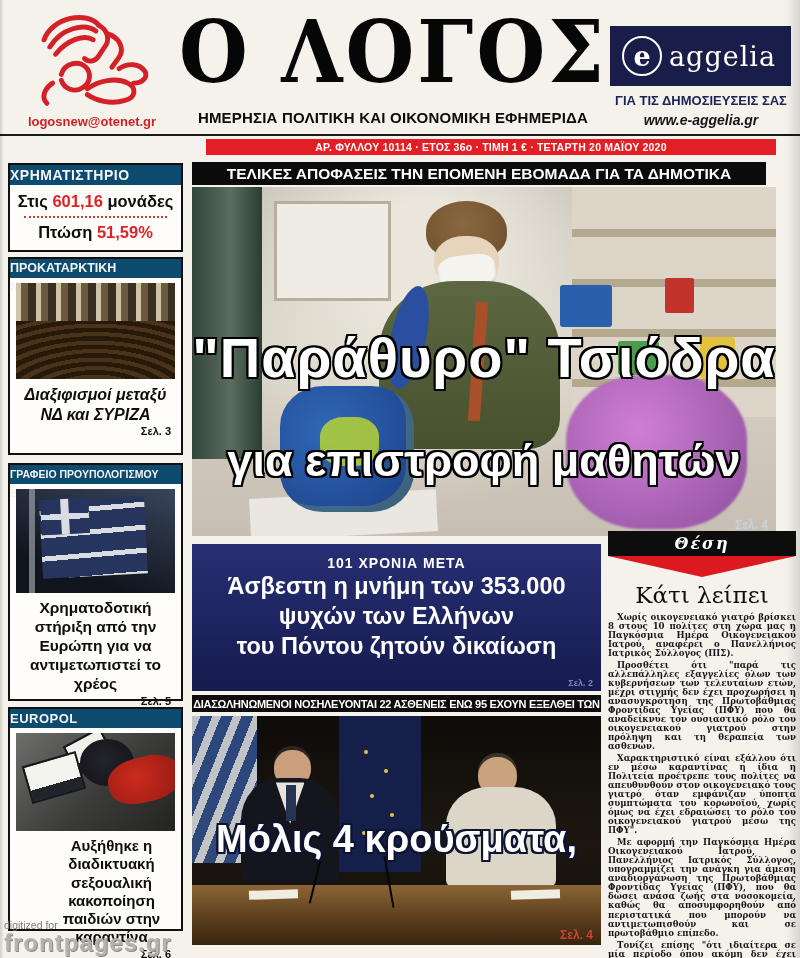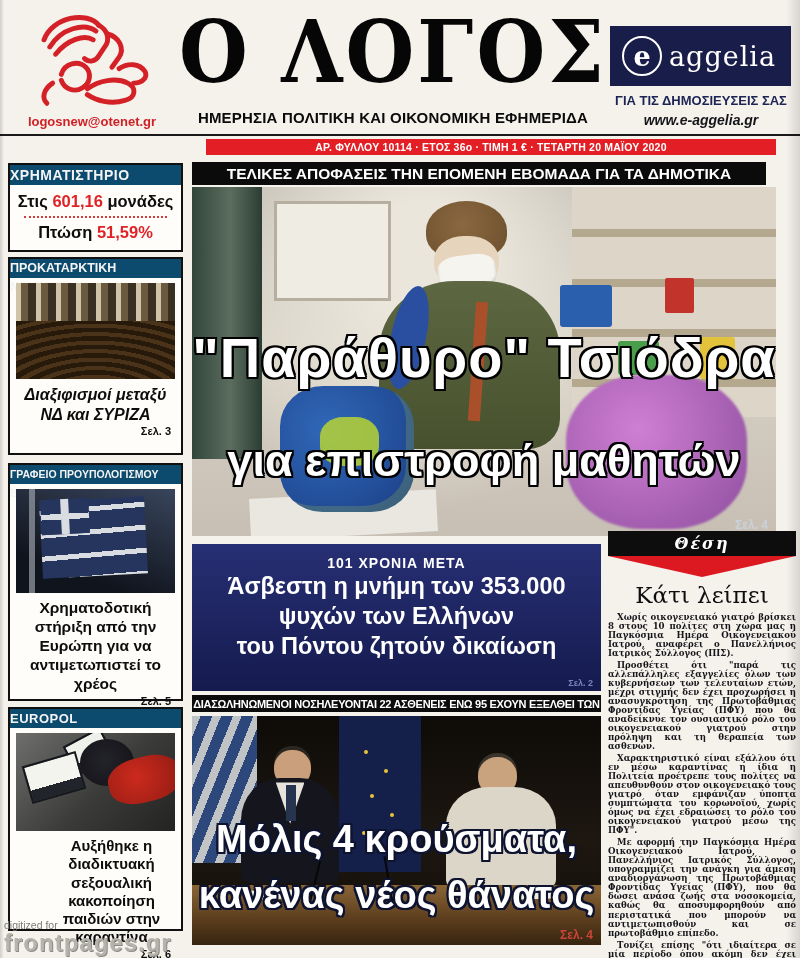--- a/index.html
+++ b/index.html
@@ -242,21 +242,20 @@
     <div class="d pc-shirt"></div>
     <div class="d pc-tie"></div>
     <div class="d pc-head2"></div>
     <div class="d pc-shirt2"></div>
     <div class="d pc-desk"></div>
     <div class="d pc-paper" style="left:14%;"></div>
     <div class="d pc-paper" style="right:10%;"></div>
     <div class="d pc-mic" style="left:30%;bottom:18%;transform:rotate(14deg);"></div>
     <div class="d pc-mic" style="left:48%;bottom:16%;transform:rotate(-10deg);"></div>
     <div class="outline chl1">Μόλις 4 κρούσματα,</div>
-    <div class="outline chl2">κανένας νέος θάνατος</div>
     <div class="pageref" style="right:8px;bottom:3px;color:#cc4438;">Σελ. 4</div>
   </div>
 
   <div class="op-col">
     <div class="op-bar">Θέση</div>
     <div class="op-chevron"></div>
     <div class="op-title">Κάτι λείπει</div>
     <div class="op-body">
       <p>Χωρίς οικογενειακό γιατρό βρίσκει 8 στους 10 πολίτες στη χώρα μας η Παγκόσμια Ημέρα Οικογενειακού Ιατρού, αναφέρει ο Πανελλήνιος Ιατρικός Σύλλογος (ΠΙΣ).</p>
       <p>Προσθέτει ότι "παρά τις αλλεπάλληλες εξαγγελίες όλων των κυβερνήσεων των τελευταίων ετών, μέχρι στιγμής δεν έχει προχωρήσει η ανασυγκρότηση της Πρωτοβάθμιας Φροντίδας Υγείας (ΠΦΥ) που θα αναδείκνυε τον ουσιαστικό ρόλο του οικογενειακού γιατρού στην πρόληψη και τη θεραπεία των ασθενών.</p>

